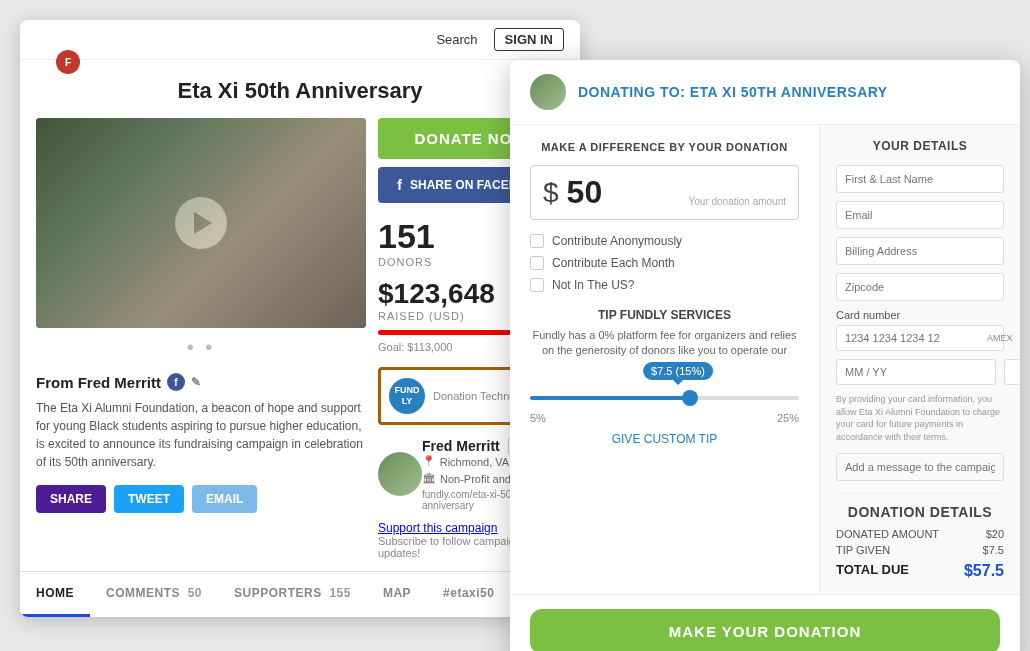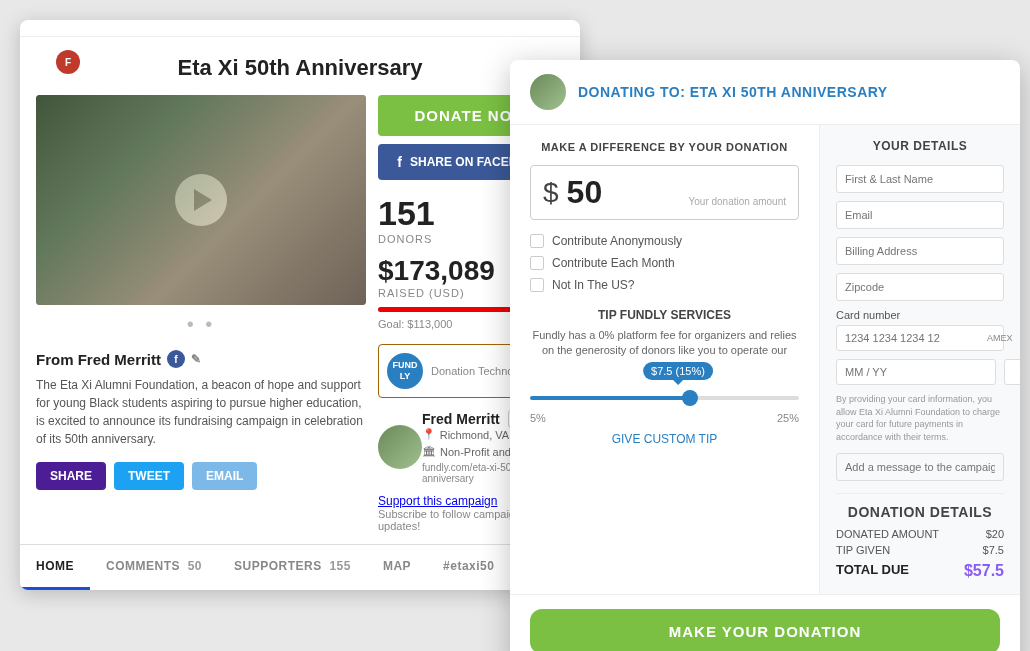--- a/index.html
+++ b/index.html
@@ -172,21 +172,21 @@
     .raised-amount { font-size: 28px; font-weight: bold; color: #222; }
     .raised-label { font-size: 11px; color: #888; letter-spacing: 1px; margin-bottom: 8px; }
 
     .progress-bar-container { background: #f0f0f0; height: 5px; border-radius: 3px; margin-bottom: 6px; }
     .progress-bar-fill { background: #e00; height: 5px; border-radius: 3px; width: 95%; }
 
     .goal-days { display: flex; justify-content: space-between; font-size: 11px; color: #888; margin-bottom: 14px; }
 
     .fundly-badge {
       display: flex; align-items: center; gap: 8px;
-      border: 1px solid #a16207;
+      border: 3px solid #a16207;
       border-radius: 4px;
       padding: 8px;
       margin-bottom: 12px;
     }
 
     .fundly-logo {
       width: 36px; height: 36px;
       background: #2a7fc1;
       border-radius: 50%;
       display: flex; align-items: center; justify-content: center;
@@ -442,21 +442,21 @@
       font-size: 11px; color: #555;
       margin-bottom: 4px;
     }
 
     .total-row {
       display: flex; justify-content: space-between;
       font-size: 13px; font-weight: bold; color: #222;
       margin-top: 6px;
     }
 
-    .total-row .total-amount { color: #8b5cf6; font-size: 16px; }
+    .total-row .total-amount { color: #1d4ed8; font-size: 16px; }
 
     .donation-section-title {
       font-size: 14px; font-weight: bold; color: #444; letter-spacing: 0.5px;
       text-align: center; margin-bottom: 8px;
     }
 
     .modal-footer {
       padding: 14px 20px;
       border-top: 1px solid #eee;
       text-align: center;
@@ -478,20 +478,24 @@
   </style>
 </head>
 <body>
 
 <div class="campaign-window">
 
   <div class="campaign-nav">
     <div class="logo">
       <span>F</span>
     </div>
+    <div class="nav-links">
+      <a href="#">Search</a>
+      <a href="#" class="nav-sign-in">SIGN IN</a>
+    </div>
   </div>
 
   <h1 class="campaign-title">Eta Xi 50th Anniversary</h1>
 
   <div class="campaign-body">
 
     <div class="video-section">
       <div class="video-thumb">
         <div class="video-person-bg"></div>
         <div class="play-btn"></div>
@@ -517,21 +521,21 @@
     <div class="campaign-sidebar">
       <button class="donate-btn">DONATE NOW</button>
       <button class="fb-share-btn">
         <span style="font-weight:bold;font-size:14px;">f</span>
         <span>SHARE ON FACEBOOK</span>
       </button>
 
       <div class="donors-count">151</div>
       <div class="donors-label">DONORS</div>
 
-      <div class="raised-amount">$173,089</div>
+      <div class="raised-amount">$123,648</div>
       <div class="raised-label">RAISED (USD)</div>
 
       <div class="progress-bar-container">
         <div class="progress-bar-fill"></div>
       </div>
 
       <div class="goal-days">
         <span>Goal: $113,000</span>
         <span>Days Left</span>
       </div>

